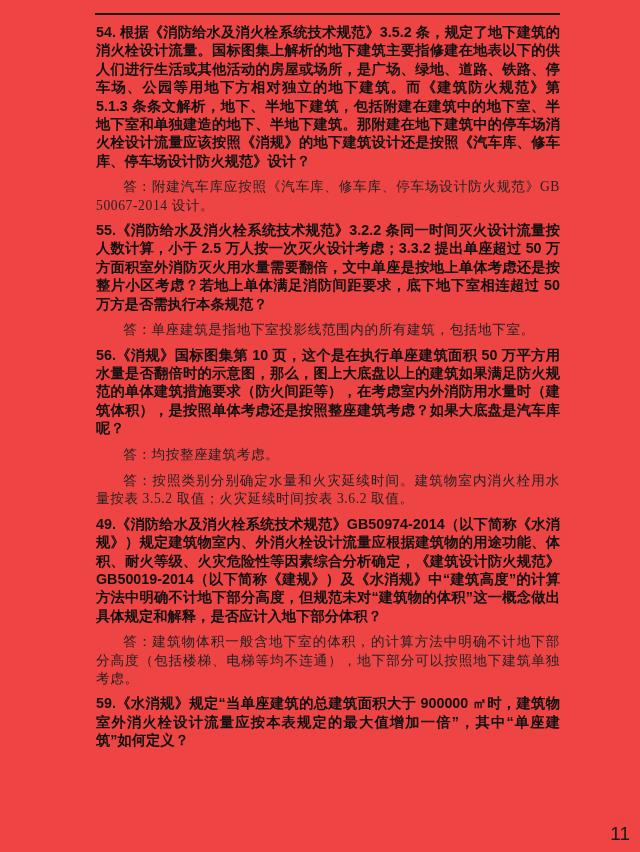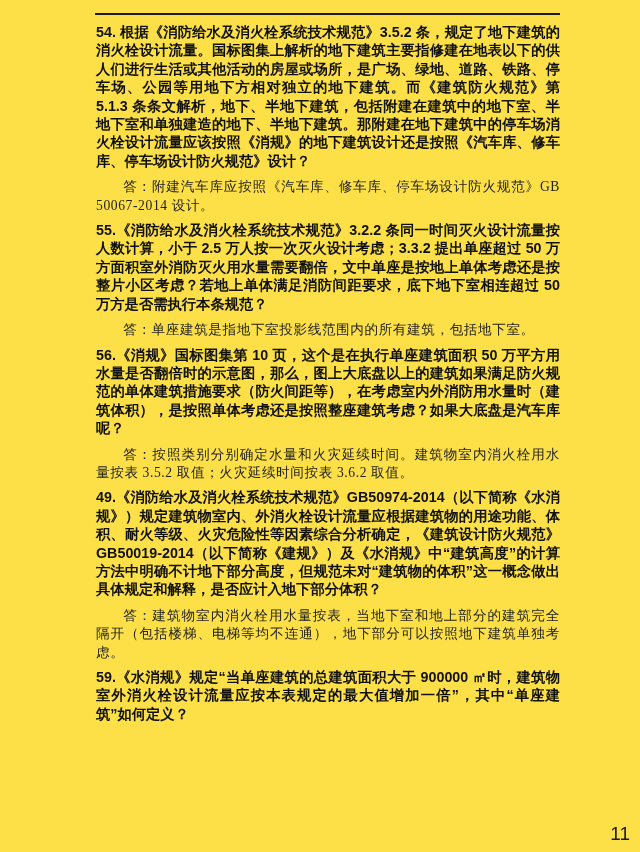--- a/index.html
+++ b/index.html
@@ -4,21 +4,21 @@
 <style>
   html, body {
     margin: 0;
     padding: 0;
     background: #ffffff;
   }
   .page {
     position: relative;
     width: 640px;
     height: 852px;
-    background: #fde047;
+    background: #ef4444;
     overflow: hidden;
     font-family: "Liberation Sans", sans-serif;
   }
   .header-rule {
     position: absolute;
     left: 95px;
     top: 13px;
     width: 465px;
     height: 2px;
     background: #1c1c1c;
@@ -62,19 +62,20 @@
 <body>
 
 <div class="page">
   <div class="header-rule"></div>
   <div class="content">
       <p class="question">54. 根据《消防给水及消火栓系统技术规范》3.5.2 条，规定了地下建筑的消火栓设计流量。国标图集上解析的地下建筑主要指修建在地表以下的供人们进行生活或其他活动的房屋或场所，是广场、绿地、道路、铁路、停车场、公园等用地下方相对独立的地下建筑。而《建筑防火规范》第 5.1.3 条条文解析，地下、半地下建筑，包括附建在建筑中的地下室、半地下室和单独建造的地下、半地下建筑。那附建在地下建筑中的停车场消火栓设计流量应该按照《消规》的地下建筑设计还是按照《汽车库、修车库、停车场设计防火规范》设计？</p>
       <p class="answer">答：附建汽车库应按照《汽车库、修车库、停车场设计防火规范》GB 50067-2014 设计。</p>
       <p class="question">55.《消防给水及消火栓系统技术规范》3.2.2 条同一时间灭火设计流量按人数计算，小于 2.5 万人按一次灭火设计考虑；3.3.2 提出单座超过 50 万方面积室外消防灭火用水量需要翻倍，文中单座是按地上单体考虑还是按整片小区考虑？若地上单体满足消防间距要求，底下地下室相连超过 50 万方是否需执行本条规范？</p>
       <p class="answer">答：单座建筑是指地下室投影线范围内的所有建筑，包括地下室。</p>
       <p class="question">56.《消规》国标图集第 10 页，这个是在执行单座建筑面积 50 万平方用水量是否翻倍时的示意图，那么，图上大底盘以上的建筑如果满足防火规范的单体建筑措施要求（防火间距等），在考虑室内外消防用水量时（建筑体积），是按照单体考虑还是按照整座建筑考虑？如果大底盘是汽车库呢？</p>
+      <p class="answer">答：均按整座建筑考虑。</p>
       <p class="answer">答：按照类别分别确定水量和火灾延续时间。建筑物室内消火栓用水量按表 3.5.2 取值；火灾延续时间按表 3.6.2 取值。</p>
       <p class="question">49.《消防给水及消火栓系统技术规范》GB50974-2014（以下简称《水消规》）规定建筑物室内、外消火栓设计流量应根据建筑物的用途功能、体积、耐火等级、火灾危险性等因素综合分析确定，《建筑设计防火规范》GB50019-2014（以下简称《建规》）及《水消规》中“建筑高度”的计算方法中明确不计地下部分高度，但规范未对“建筑物的体积”这一概念做出具体规定和解释，是否应计入地下部分体积？</p>
-      <p class="answer">答：建筑物室内消火栓用水量按表，当地下室和地上部分的建筑完全隔开（包括楼梯、电梯等均不连通），地下部分可以按照地下建筑单独考虑。</p>
+      <p class="answer">答：建筑物体积一般含地下室的体积，的计算方法中明确不计地下部分高度（包括楼梯、电梯等均不连通），地下部分可以按照地下建筑单独考虑。</p>
       <p class="question">59.《水消规》规定“当单座建筑的总建筑面积大于 900000 ㎡时，建筑物室外消火栓设计流量应按本表规定的最大值增加一倍”，其中“单座建筑”如何定义？</p>
     </div>
   <div class="page-number">11</div>
 </div>
 
 </body></html>

